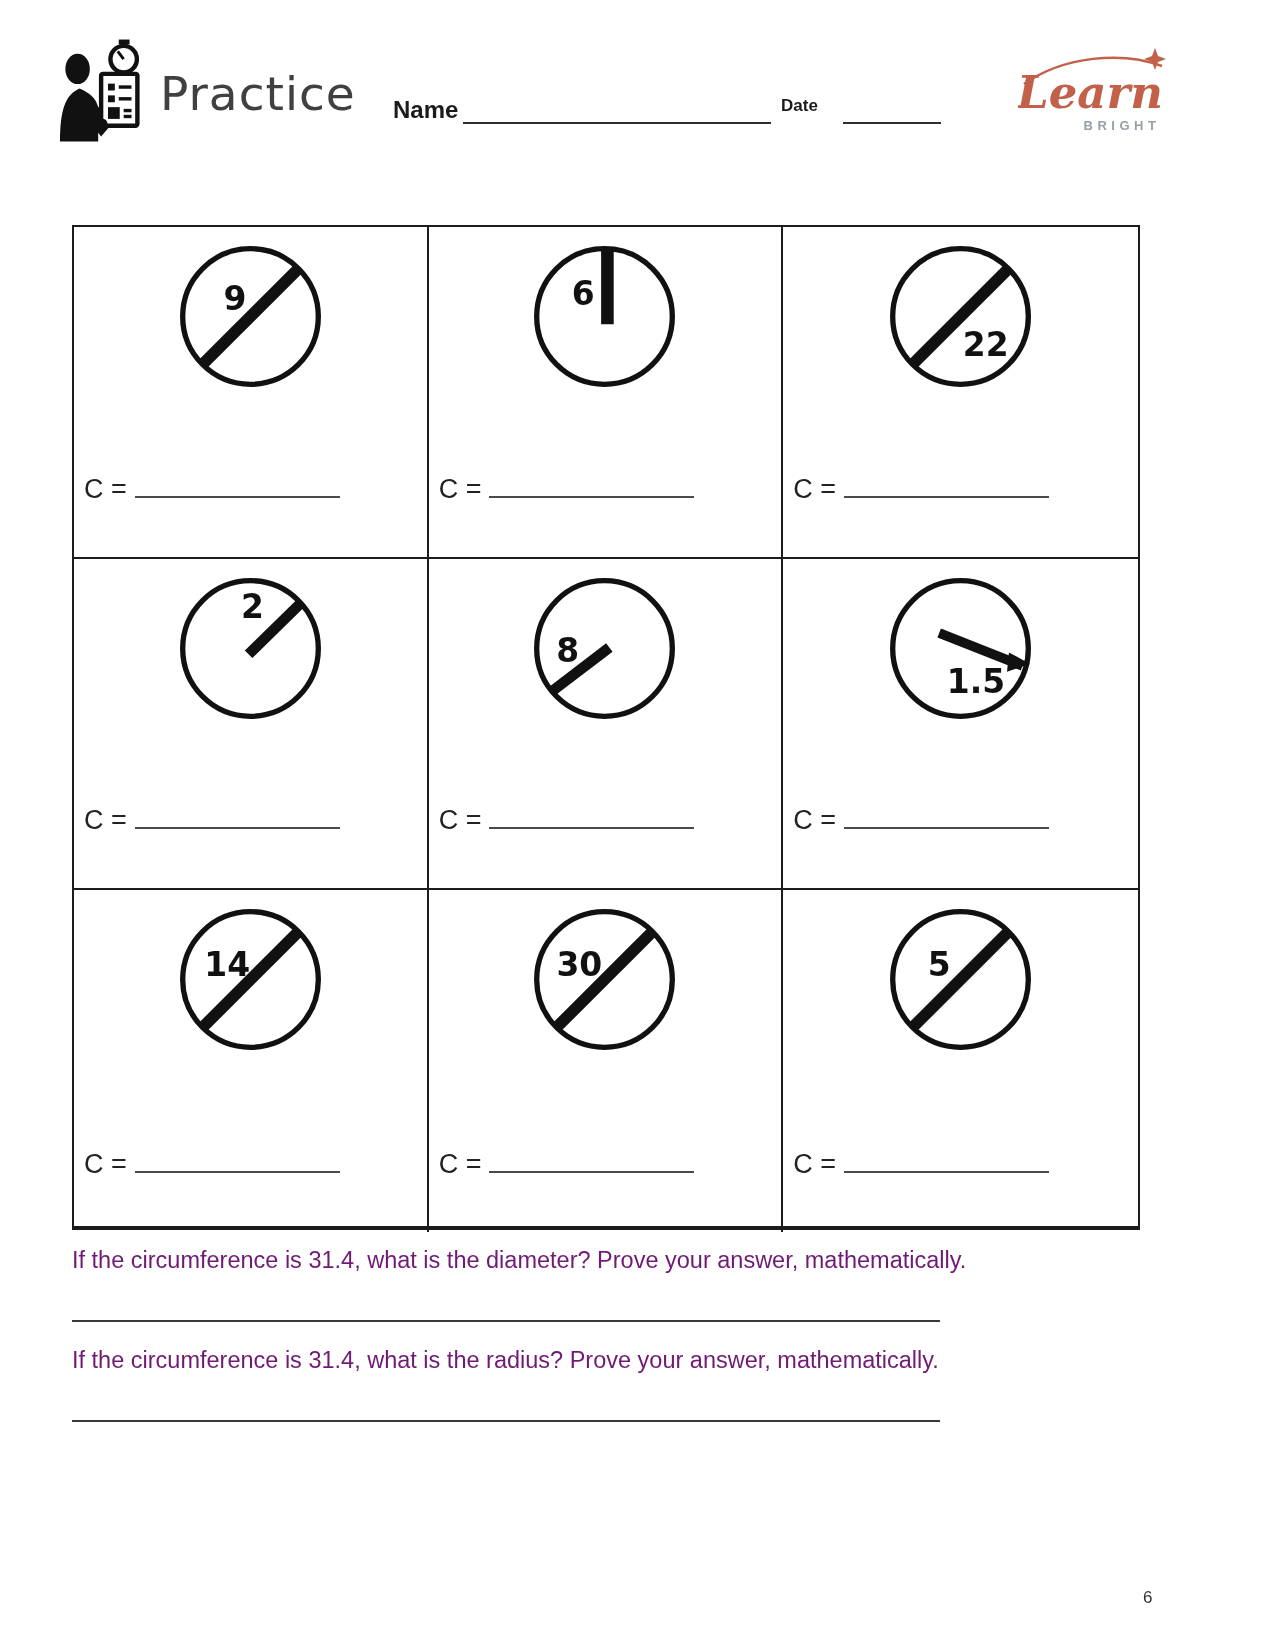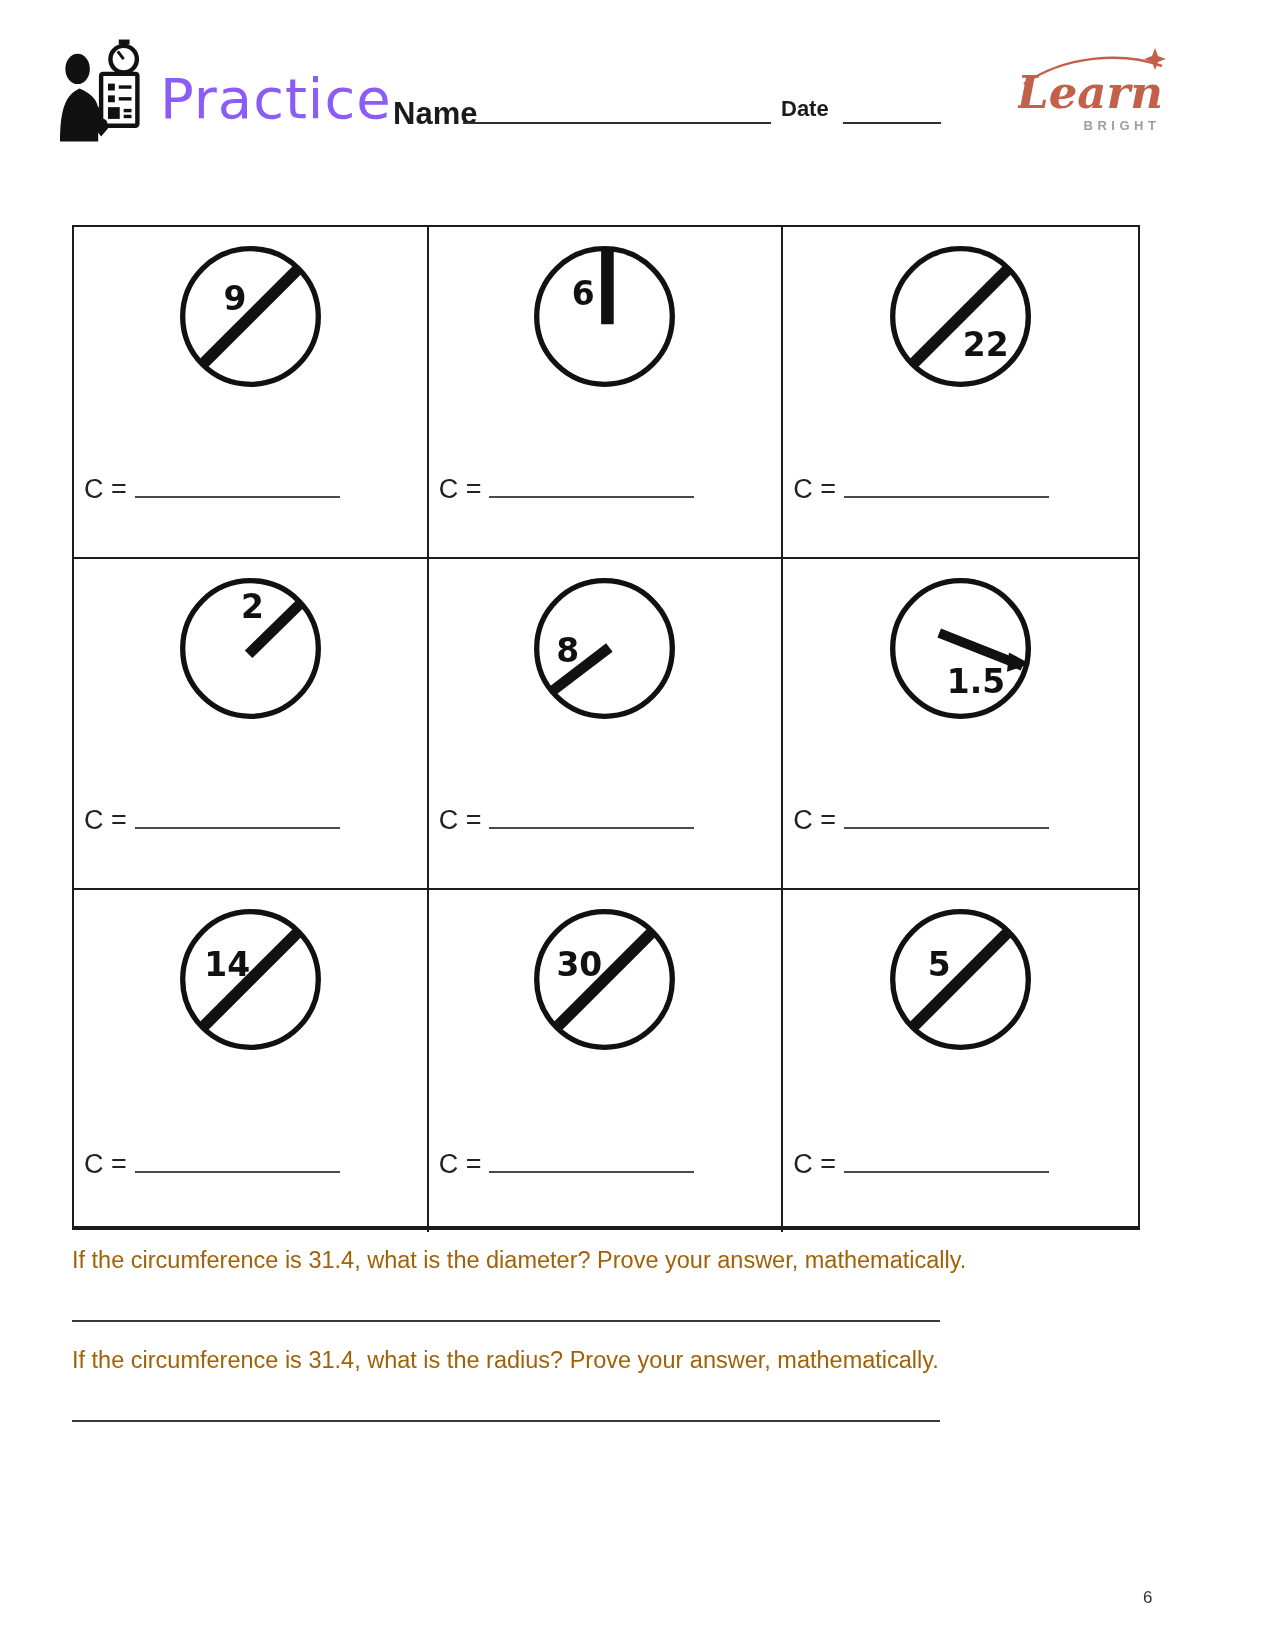--- a/index.html
+++ b/index.html
@@ -4,26 +4,26 @@
 <style>
   html,body{margin:0;padding:0;background:#e8e8e8;}
   .page{
     position:relative;width:1275px;height:1650px;background:#ffffff;
     font-family:"Liberation Sans",sans-serif;color:#1b1b1b;overflow:hidden;
     margin:0 auto;
   }
   
   .practice-icon{position:absolute;left:58px;top:38px;}
   .practice-title{
-    position:absolute;left:160px;top:66px;font-size:56px;letter-spacing:1px;
-    font-family:"DejaVu Sans",sans-serif;font-weight:400;color:#8b5cf6;
+    position:absolute;left:160px;top:66px;font-size:47px;letter-spacing:1px;
+    font-family:"DejaVu Sans",sans-serif;font-weight:400;color:#404040;
   }
-  .name-label{position:absolute;left:393px;top:96px;font-size:31px;font-weight:bold;}
+  .name-label{position:absolute;left:393px;top:96px;font-size:24px;font-weight:bold;}
   .name-line{position:absolute;left:463px;top:92px;width:308px;height:30px;border-bottom:2px solid #2e2e2e;}
-  .date-label{position:absolute;left:781px;top:96px;font-size:22px;font-weight:bold;}
+  .date-label{position:absolute;left:781px;top:96px;font-size:17px;font-weight:bold;}
   .date-line{position:absolute;left:843px;top:92px;width:98px;height:30px;border-bottom:2px solid #2e2e2e;}
   .brand-logo{position:absolute;left:1018px;top:44px;}
   
   .instructions{position:absolute;left:72px;top:174px;font-size:23.5px;}
   .instructions b{font-weight:bold;}
   
   .grid{
     position:absolute;left:72px;top:225px;width:1068px;height:1005px;
     display:grid;grid-template-columns:1fr 1fr 1fr;grid-template-rows:332px 331px 342px;
     border:2px solid #1c1c1c;border-bottom-width:4px;box-sizing:border-box;
@@ -31,21 +31,21 @@
   .cell{position:relative;border-right:2px solid #1c1c1c;border-bottom:2px solid #1c1c1c;box-sizing:border-box;}
   .cell:nth-child(3n){border-right:none;}
   .cell:nth-child(n+7){border-bottom:none;}
   .figure{display:block;margin:12px auto 0 auto;}
   .answer{position:absolute;left:10px;bottom:52px;font-size:27px;color:#222;white-space:nowrap;}
   .blank{display:inline-block;width:205px;height:30px;margin-left:8px;border-bottom:2px solid #4a4a4a;vertical-align:baseline;}
   .fig-num{font-family:"DejaVu Sans",sans-serif;font-weight:bold;font-size:34px;fill:#111;}
   .fig-circle{fill:none;stroke:#111;stroke-width:5.5;}
   .fig-line{stroke:#111;}
   
-  .question{position:absolute;left:72px;font-size:23.5px;color:#a16207;}
+  .question{position:absolute;left:72px;font-size:23.5px;color:#701a75;}
   .q-line{position:absolute;left:72px;width:868px;height:0;border-bottom:2px solid #3a3a3a;}
   .page-number{position:absolute;left:1143px;top:1588px;font-size:17px;color:#333;}
 </style>
 </head>
 <body>
 
 <div class="page">
 
   <svg class="practice-icon" width="98" height="104" viewBox="0 0 100 105">
 

